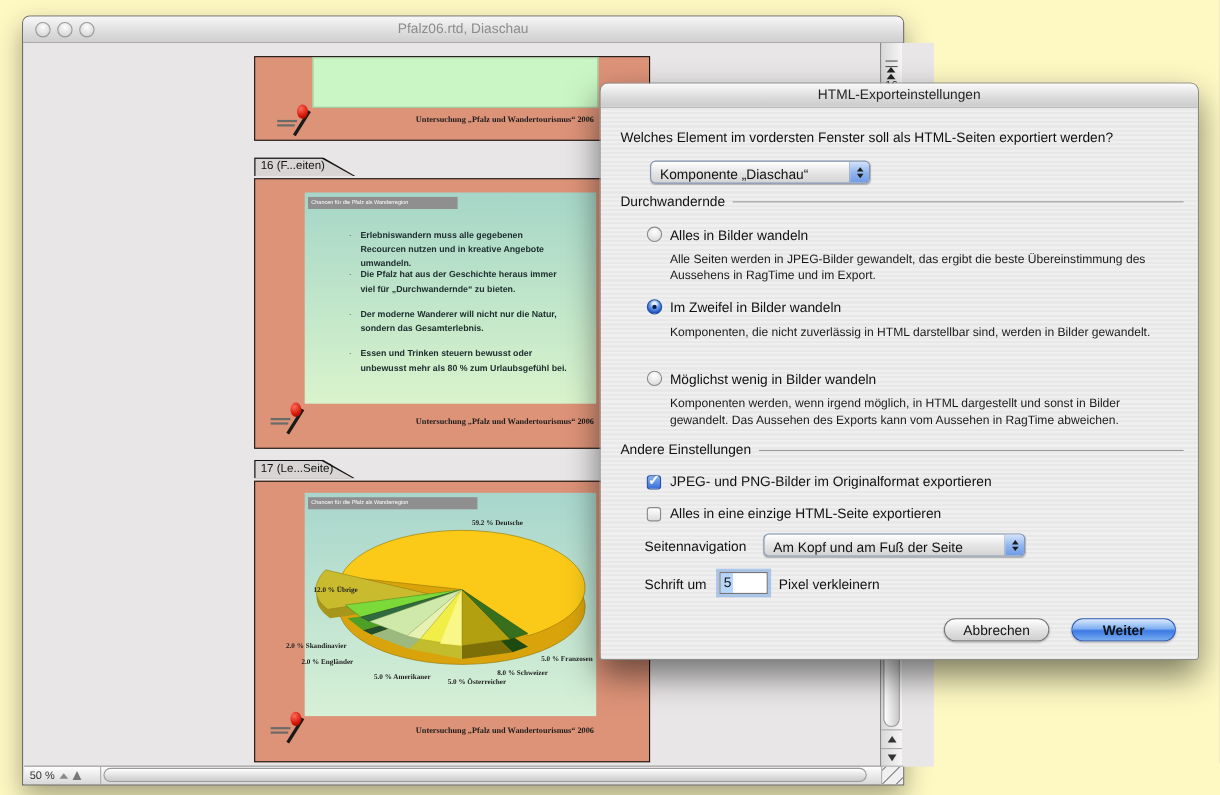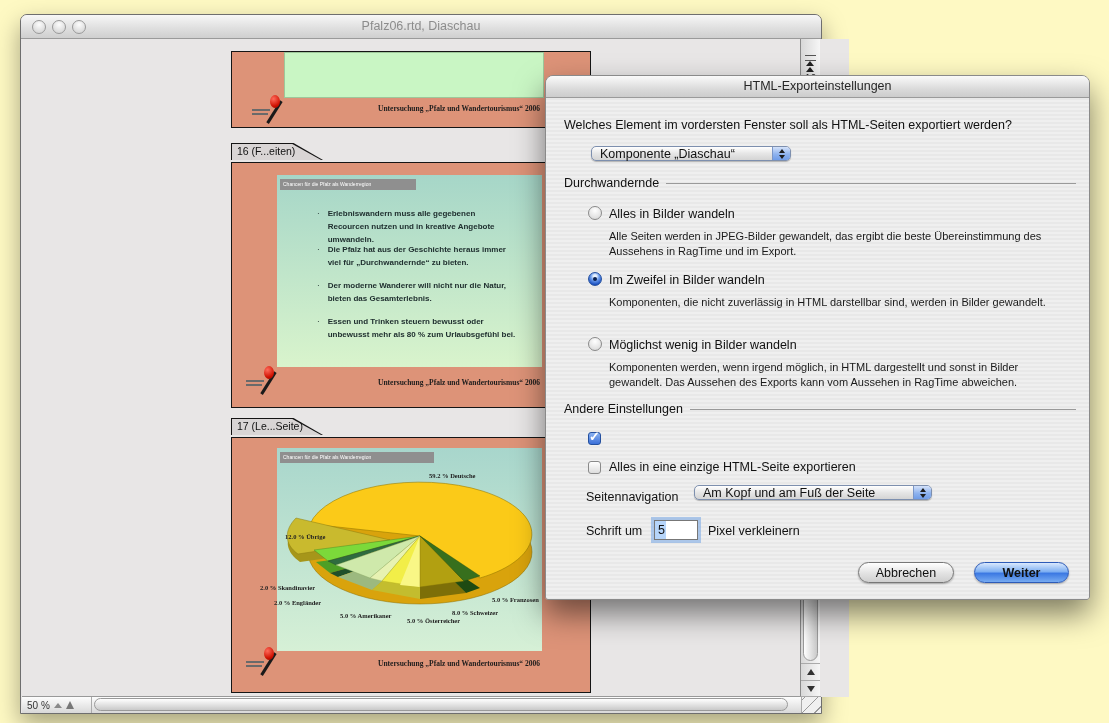--- a/index.html
+++ b/index.html
@@ -66,21 +66,21 @@
   #dialog{position:absolute;left:545px;top:75px;width:545px;height:525px;z-index:5;
       border:1px solid #8a8a8a;border-radius:8px 8px 3px 3px;box-shadow:0 14px 30px rgba(0,0,0,.5);
       background:repeating-linear-gradient(180deg,#efefef 0 2px,#e8e8e8 2px 4px);box-sizing:border-box;}
   #dlg-titlebar{position:absolute;left:0;top:0;width:100%;height:22px;border-radius:7px 7px 0 0;
       background:linear-gradient(#fafafa,#d9d9d9 65%,#cccccc);border-bottom:1px solid #9a9a9a;box-sizing:border-box;}
   #dlg-title{position:absolute;left:0;top:3px;width:100%;text-align:center;font-size:12.5px;color:#262626;}
   .dtext{position:absolute;font-size:12.5px;color:#111;white-space:nowrap;}
   .ddesc{position:absolute;font-size:11px;color:#1a1a1a;width:462px;line-height:1.32;}
   .section{position:absolute;display:flex;align-items:baseline;width:512px;font-size:12.5px;color:#111;}
   .section .rule{flex:1;border-bottom:1px solid #9a9a9a;margin-left:7px;transform:translateY(-3px);}
-  .popup{position:absolute;height:15px;border:1px solid #7d8fae;border-radius:5px;display:flex;align-items:center;
+  .popup{position:absolute;height:21px;border:1px solid #7d8fae;border-radius:5px;display:flex;align-items:flex-end;
       background:linear-gradient(#ffffff,#e6e6e6 50%,#d4d4d4);box-shadow:0 1px 1px rgba(0,0,0,.25);box-sizing:border-box;}
   .popup .lbl{flex:1;padding:0 8px;font-size:12.5px;color:#111;white-space:nowrap;}
   .popup .cap{width:17px;align-self:stretch;border-left:1px solid #7a96c8;border-radius:0 4px 4px 0;
       background:linear-gradient(#d4e2fa,#8fb3ee 55%,#6f9ce8);display:flex;flex-direction:column;align-items:center;justify-content:center;gap:2px;}
   .cap .tu{width:0;height:0;border-left:3.5px solid transparent;border-right:3.5px solid transparent;border-bottom:4.5px solid #1c1c1c;}
   .cap .td{width:0;height:0;border-left:3.5px solid transparent;border-right:3.5px solid transparent;border-top:4.5px solid #1c1c1c;}
   .radio{position:absolute;width:14px;height:14px;border-radius:50%;border:1px solid #8a8a8a;box-sizing:border-box;
       background:radial-gradient(circle at 50% 30%,#ffffff,#d4d4d4);}
   .radio.on{border-color:#24509f;background:radial-gradient(circle at 50% 28%,#e9f3ff 0 14%,#6c9cec 40%,#1f55c4 75%,#123a8c);}
   .radio.on::after{content:"";position:absolute;left:4px;top:4px;width:4px;height:4px;border-radius:50%;background:#091f4e;}
@@ -134,21 +134,21 @@
         <div class="bullet-row" style="left:85px;top:44px;">
             <span class="bullet-dot">·</span>
             <span class="bullet-txt">Erlebniswandern muss alle gegebenen Recourcen nutzen und in kreative Angebote umwandeln.</span>
           </div>
         <div class="bullet-row" style="left:85px;top:80px;">
             <span class="bullet-dot">·</span>
             <span class="bullet-txt">Die Pfalz hat aus der Geschichte heraus immer viel für „Durchwandernde“ zu bieten.</span>
           </div>
         <div class="bullet-row" style="left:85px;top:116px;">
             <span class="bullet-dot">·</span>
-            <span class="bullet-txt">Der moderne Wanderer will nicht nur die Natur, bieten das Gesamterlebnis.</span>
+            <span class="bullet-txt">Der moderne Wanderer will nicht nur die Natur, sondern das Gesamterlebnis.</span>
           </div>
         <div class="bullet-row" style="left:85px;top:152px;">
             <span class="bullet-dot">·</span>
             <span class="bullet-txt">Essen und Trinken steuern bewusst oder unbewusst mehr als 80 % zum Urlaubsgefühl bei.</span>
           </div>
         <div class="logo" style="left:22px;top:204px;">
           <div class="t1"></div>
             <div class="t2"></div>
             <div class="stick"></div>
             <div class="head"></div>
@@ -263,20 +263,21 @@
     <div class="radio" style="left:42px;top:261px;"></div>
     <div class="dtext" style="left:63px;top:262px;">Möglichst wenig in Bilder wandeln</div>
     <div class="ddesc" style="left:63px;top:284px;">Komponenten werden, wenn irgend möglich, in HTML dargestellt und sonst in Bilder gewandelt. Das Aussehen des Exports kann vom Aussehen in RagTime abweichen.</div>
 
     <div class="section" style="left:18px;top:326px;">
       <span>Andere Einstellungen</span>
       <span class="rule"></span>
     </div>
 
     <div class="cb on" style="left:42px;top:356px;"></div>
+    <div class="dtext" style="left:63px;top:355px;">JPEG- und PNG-Bilder im Originalformat exportieren</div>
 
     <div class="cb" style="left:42px;top:385px;"></div>
     <div class="dtext" style="left:63px;top:384px;">Alles in eine einzige HTML-Seite exportieren</div>
 
     <div class="dtext" style="left:40px;top:414px;">Seitennavigation</div>
     <div class="popup" style="left:148px;top:409px;width:238px;">
       <span class="lbl">Am Kopf und am Fuß der Seite</span>
       <span class="cap">
           <span class="tu"></span>
           <span class="td"></span>

